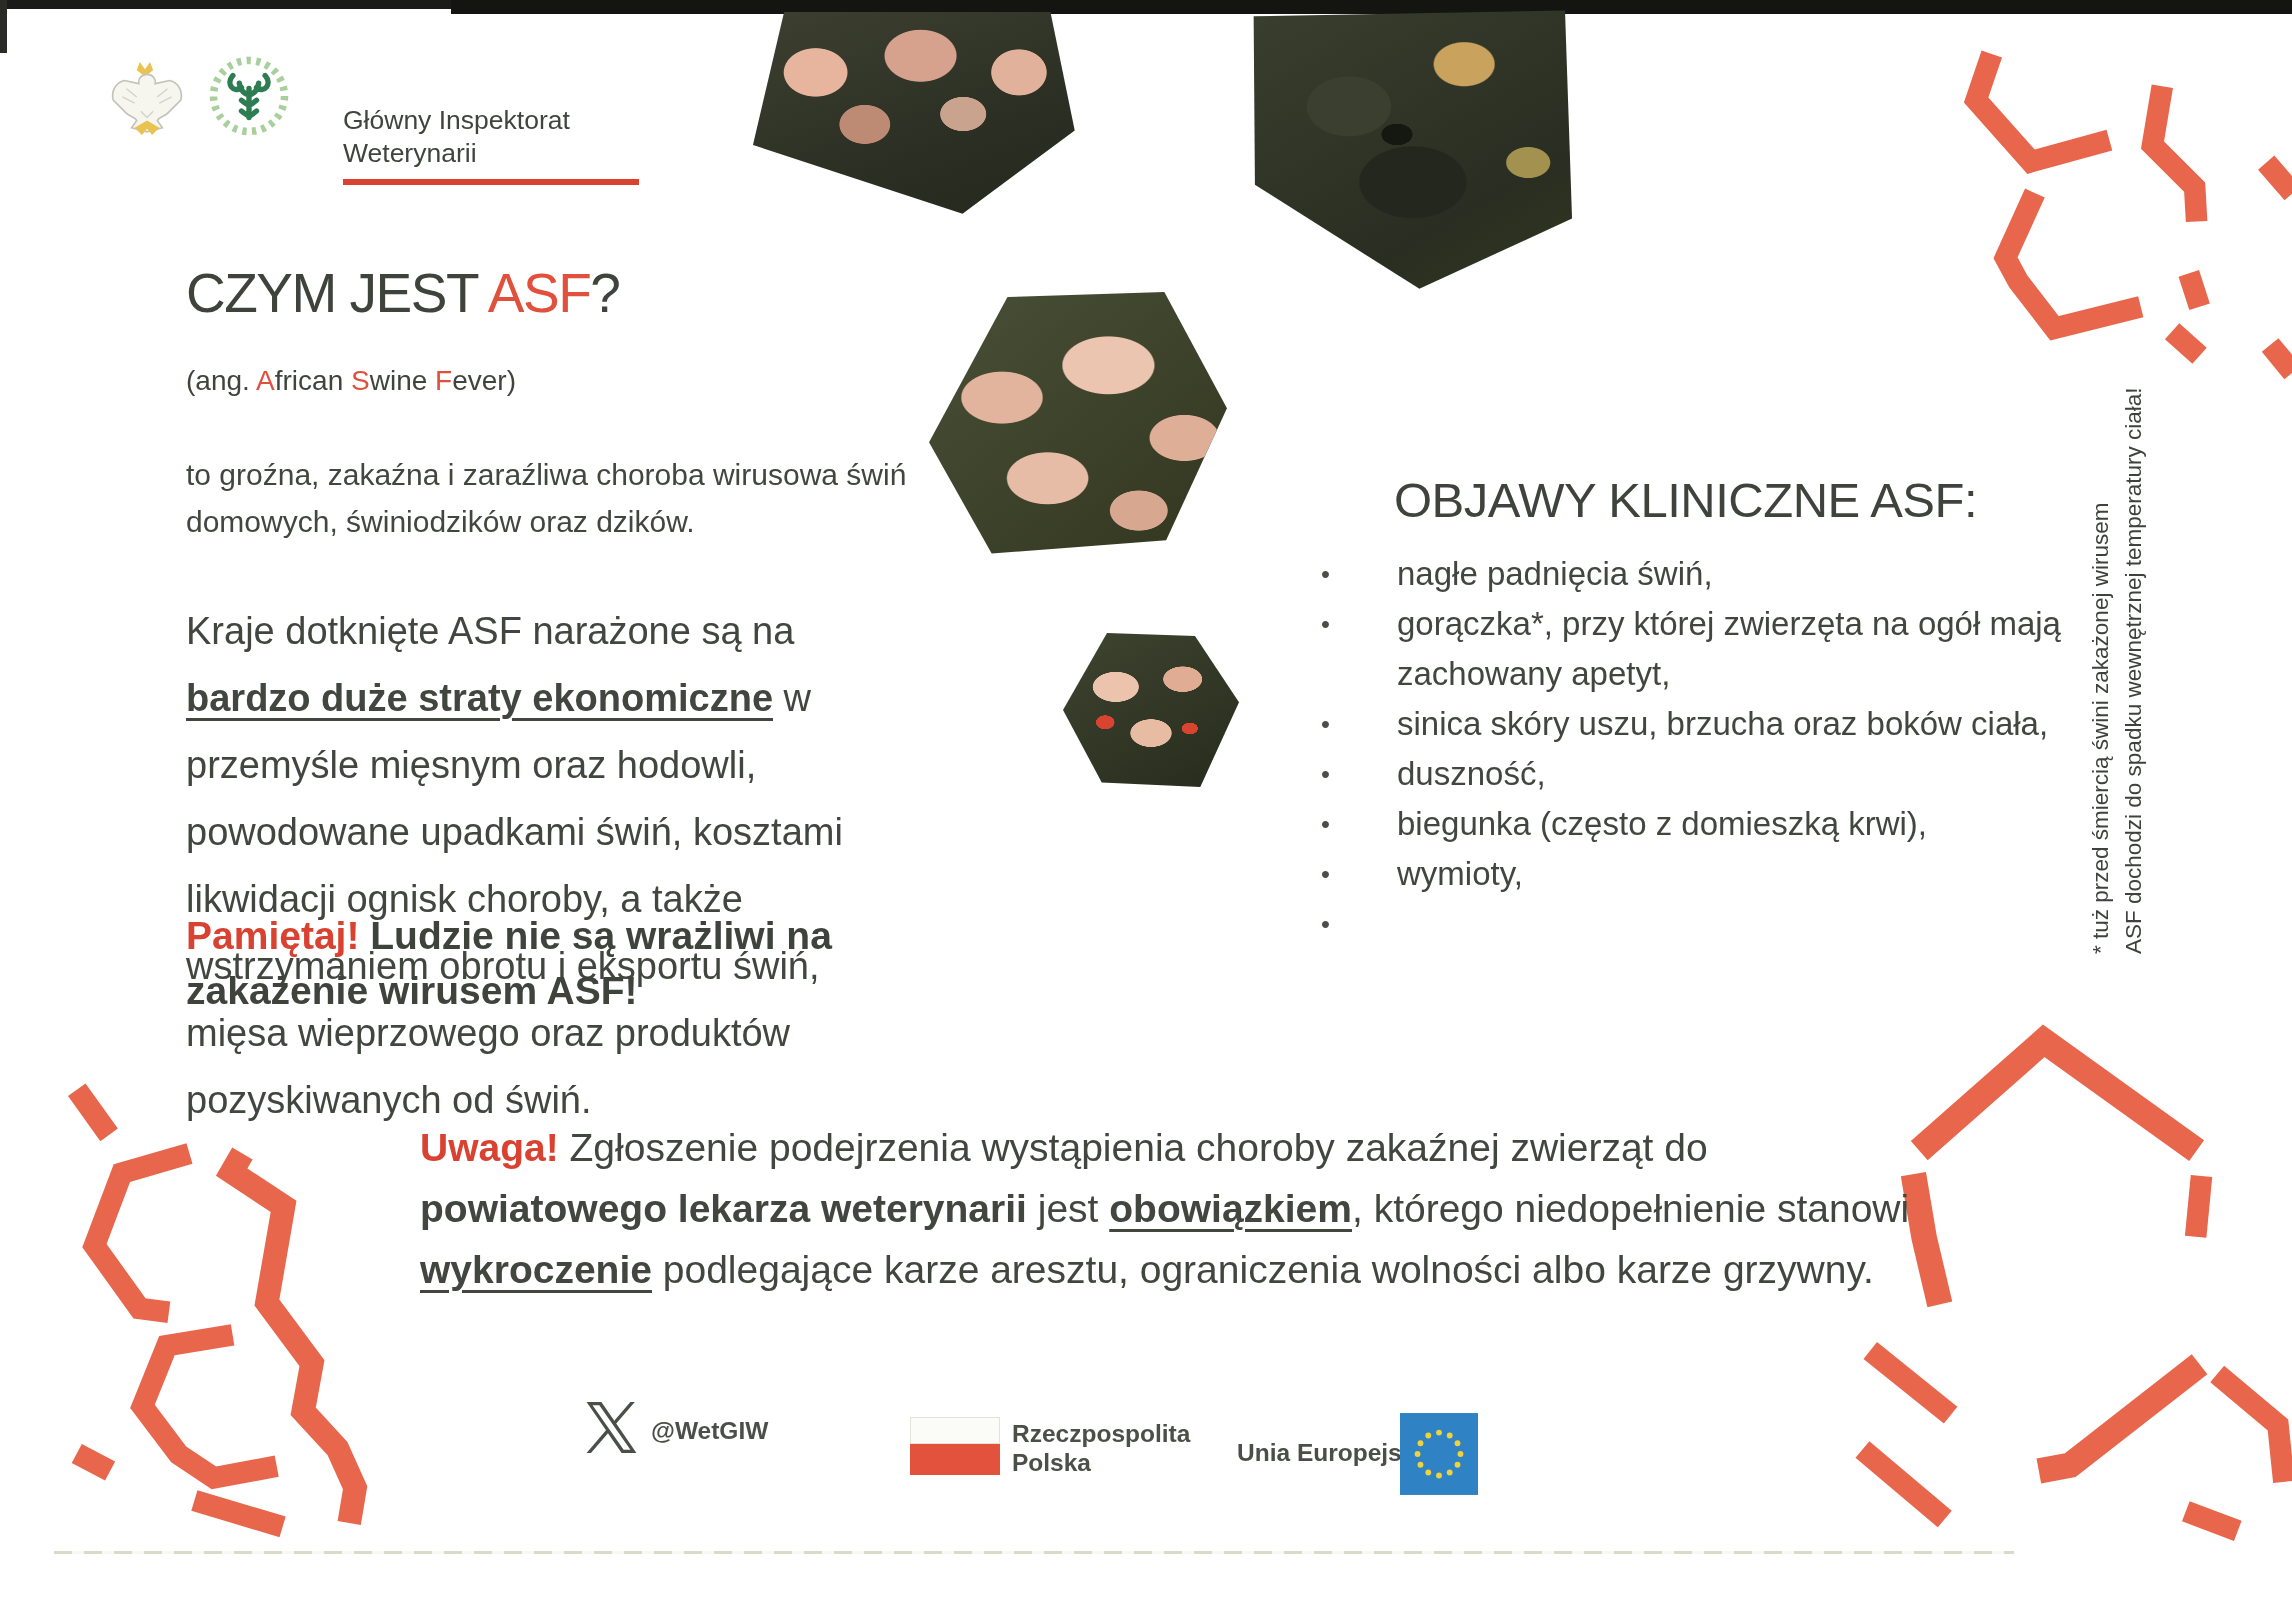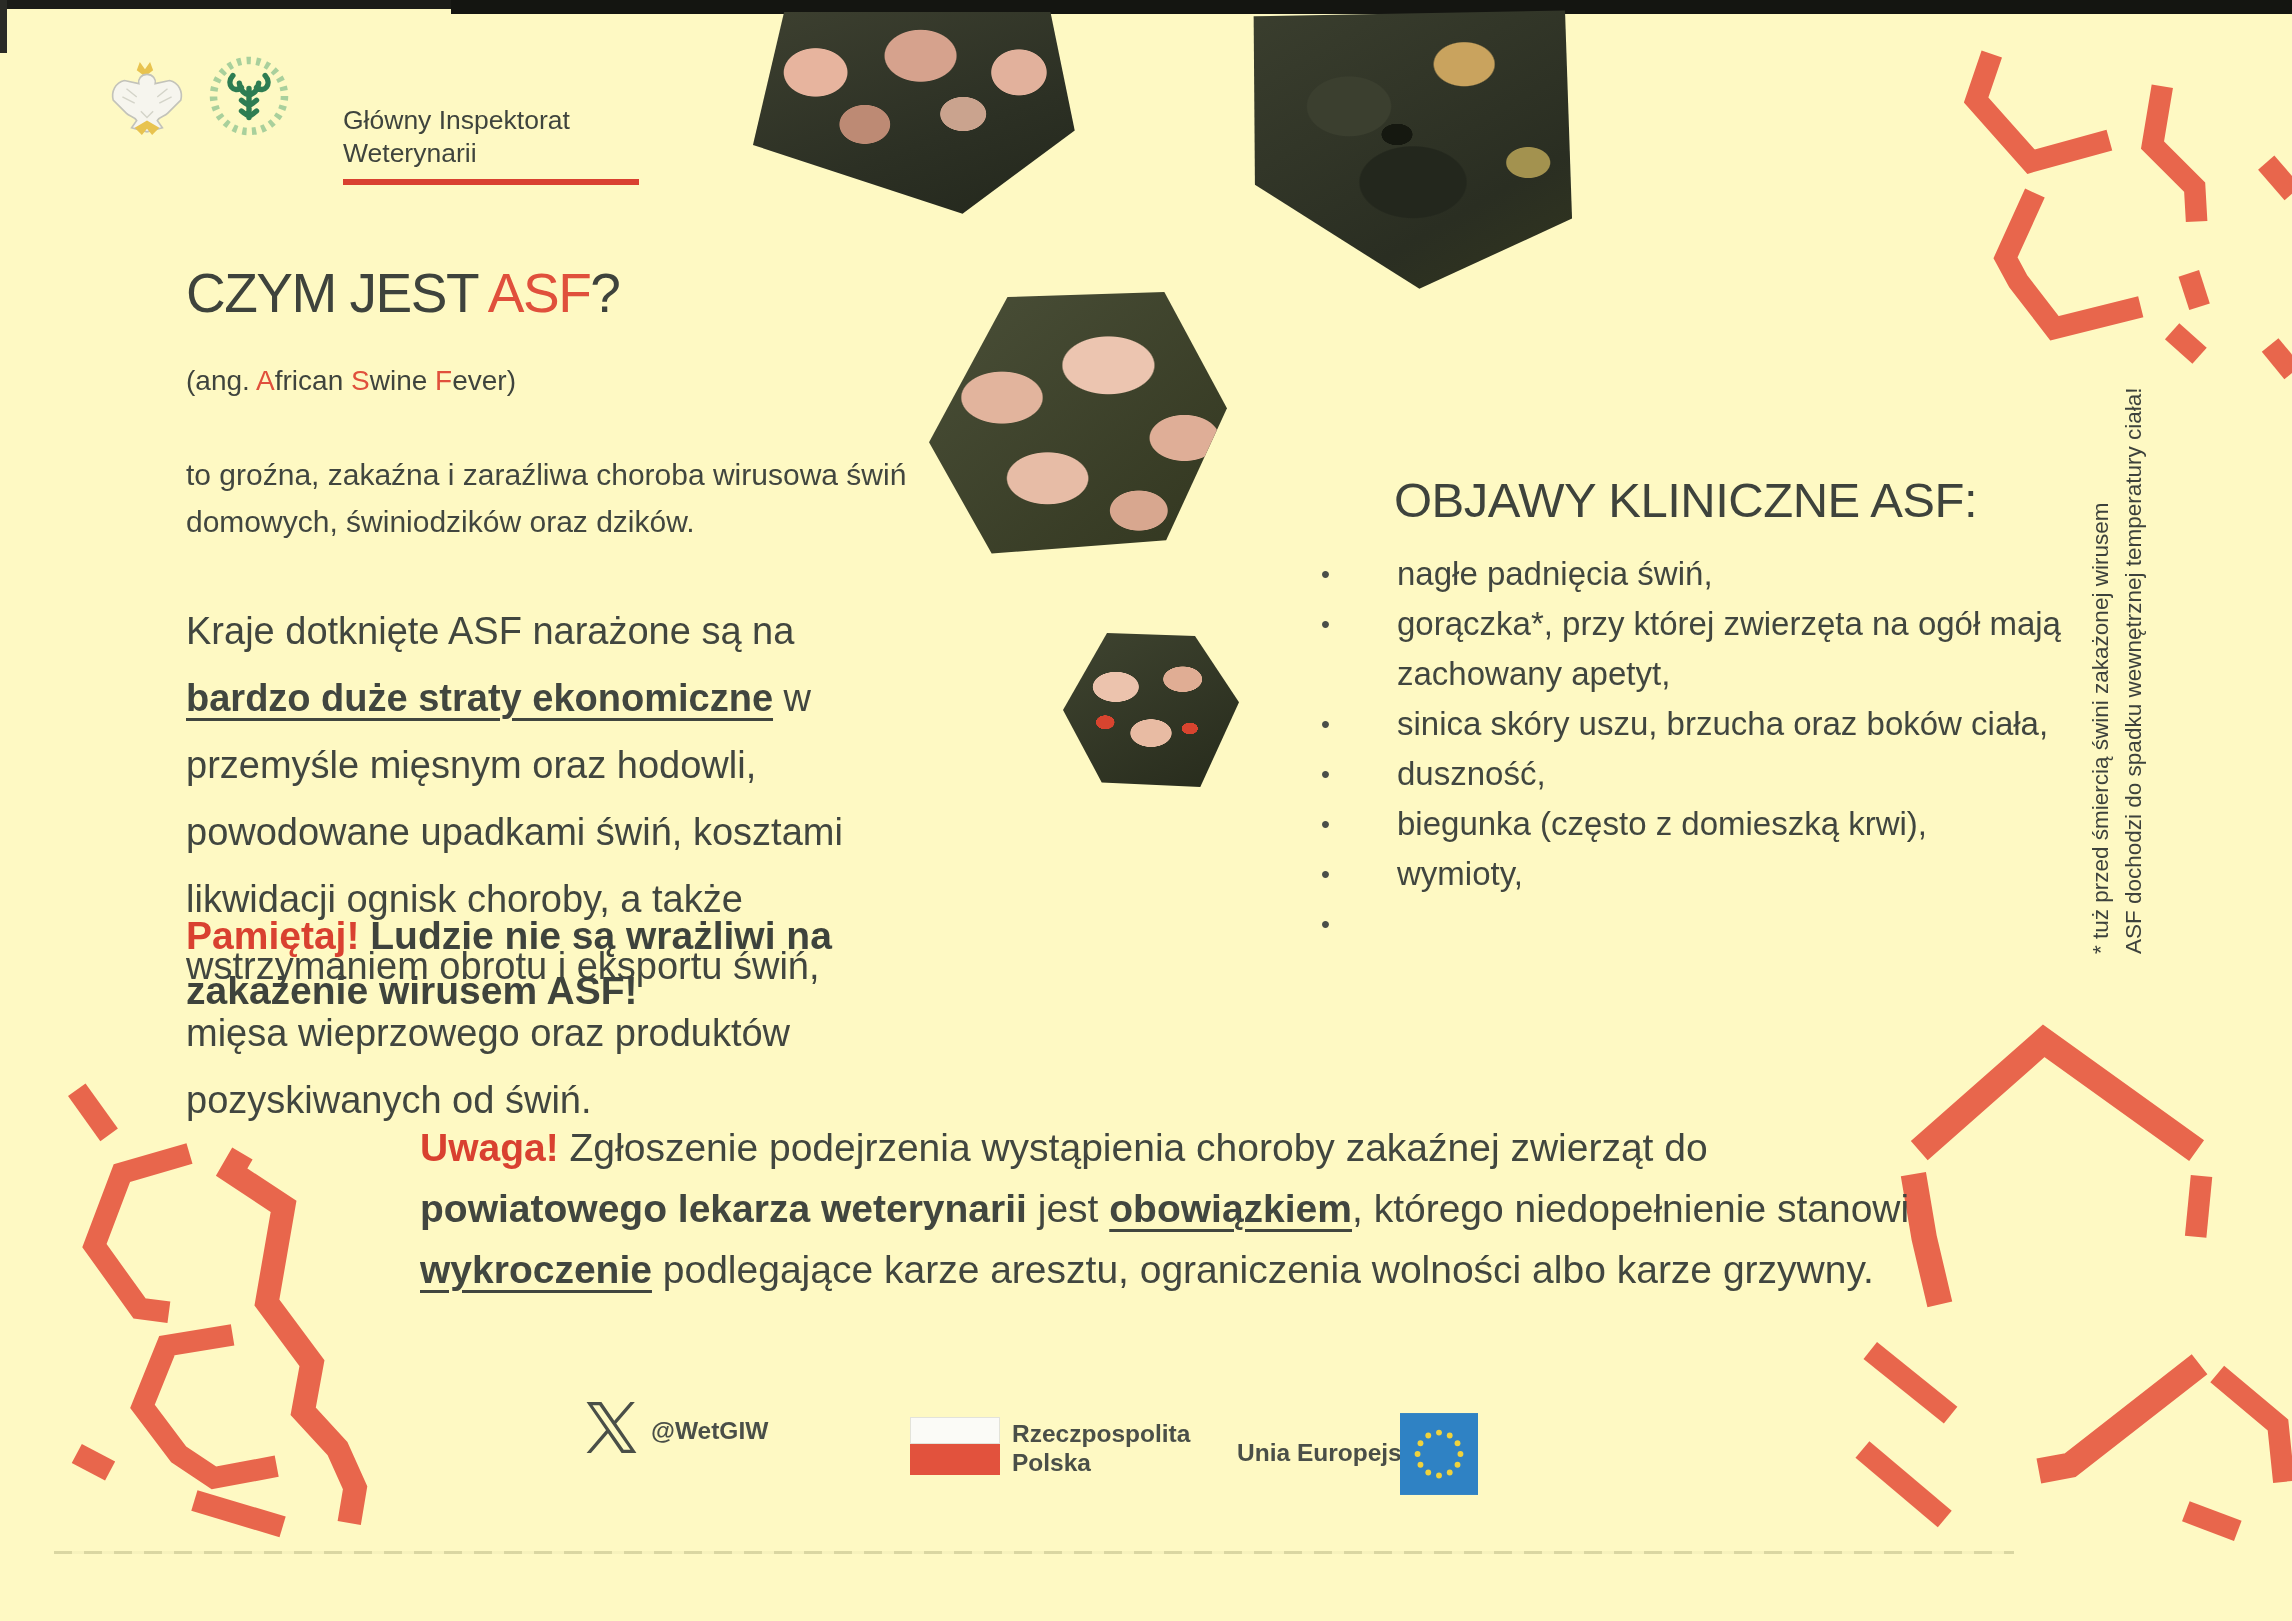--- a/index.html
+++ b/index.html
@@ -7,21 +7,21 @@
     --deco-coral:#e8664c;
     --text:#41463f;
     --eu-blue:#2f82c4;
     --flag-red:#e2523d;
   }
   *{margin:0;padding:0;box-sizing:border-box;}
   html,body{background:#e9e9e6;}
   #page{
     position:relative;
     width:2293px;height:1621px;
-    background:#fef9c3;
+    background:#ffffff;
     overflow:hidden;
     font-family:"Liberation Sans", sans-serif;
     color:var(--text);
   }
   .abs{position:absolute;}
 
   
   .scan-top{left:0;top:0;width:2293px;height:8.8px;background:#1b1c18;}
   .scan-top2{left:451px;top:0;width:1842px;height:13.7px;background:#141511;}
   .scan-left{left:0;top:0;width:6.9px;height:53px;background:#2a2b26;}

